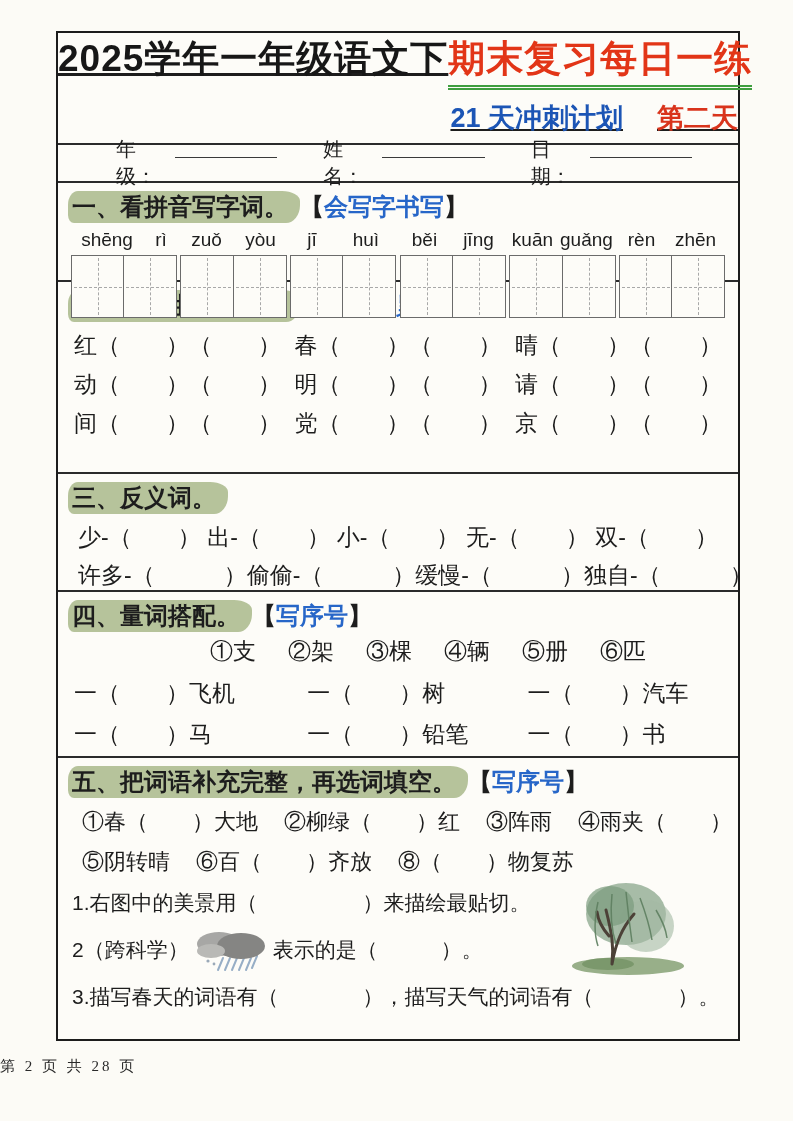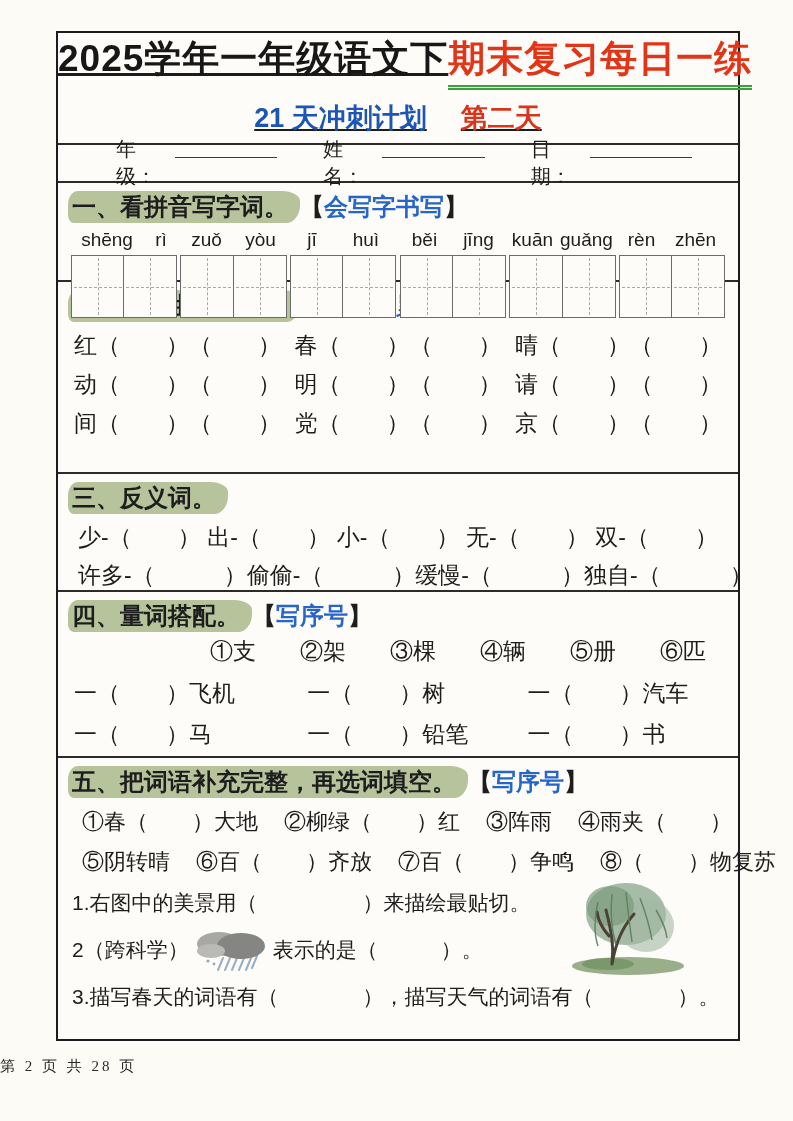--- a/index.html
+++ b/index.html
@@ -18,21 +18,21 @@
   .block:last-child { border-bottom:none; }
 
   
   .title-block { height:112px; text-align:center; padding-top:1px;text-decoration:underline; }
   .title-line { font-size:37px; font-weight:700; letter-spacing:1px; white-space:nowrap; }
   .title-black { color:#171717; }
   .title-red {
     color:#e23517; display:inline-block;
     border-bottom:5px double #3f9e3f; padding-bottom:1px;
   }
-  .subtitle-line { margin-top:10px; font-size:27px; font-weight:700; }
+  .subtitle-line { margin-top:10px; font-size:27px; font-weight:700;text-align:right; }
   .subtitle-blue { color:#1c55b5; }
   .subtitle-red  { color:#d9341c; margin-left:34px; }
 
   
   .form-block { height:38px; display:flex; align-items:center; padding-left:58px; font-size:20px; }
   .form-field { display:flex; margin-right:46px; }
   .blank-line { display:inline-block; width:112px; border-bottom:1.6px solid #3a3a3a; height:22px; margin-left:4px; }
 
   
   .sec { padding:6px 10px 0 10px; }
@@ -56,21 +56,21 @@
 
   
   .s2-row { display:flex; justify-content:space-between; font-size:23px; line-height:39px; padding:0 6px; }
   .s2-row span { white-space:nowrap; }
 
   
   .s3-row { display:flex; justify-content:space-between; font-size:23px; line-height:38px; padding:0 10px; }
   .s3-row span { white-space:nowrap; }
 
   
-  .s4-options { display:flex; gap:44px; font-size:23px; margin:4px 0 6px 142px; }
+  .s4-options { display:flex; gap:32px; font-size:23px; margin:4px 0 6px 142px; }
   .s4-row { display:grid; grid-template-columns:36% 34% 30%; font-size:23px; line-height:41px; padding:0 6px; }
   .s4-row span { white-space:nowrap; }
 
   
   .s5 { position:relative; }
   .s5-line { display:flex; gap:26px; font-size:22px; line-height:40px; padding-left:14px; white-space:nowrap; }
   .s5-q { font-size:21px; line-height:42px; padding-left:4px; white-space:nowrap; display:flex; align-items:center; }
   .willow { position:absolute; right:48px; top:118px; }
   .raincloud { margin:0 4px; flex:none; }
 
@@ -247,21 +247,20 @@
     </div>
     <div class="s5-line">
       <span>①春（　　）大地</span>
       <span>②柳绿（　　）红</span>
       <span>③阵雨</span>
       <span>④雨夹（　　）</span>
     </div>
     <div class="s5-line">
       <span>⑤阴转晴</span>
       <span>⑥百（　　）齐放</span>
-      <span>⑦百（　　）争鸣</span>
       <span>⑧（　　）物复苏</span>
     </div>
     <div class="s5-q">
       <span>1.右图中的美景用（　　　　　）来描绘最贴切。</span>
     </div>
     <div class="s5-q">
       <span>2（跨科学）</span>
       <svg class="raincloud" width="76" height="52" viewBox="0 0 76 52">
         <g stroke="#97aec6" stroke-width="2" stroke-linecap="round">
           <line x1="30" y1="34" x2="25" y2="46"></line>

